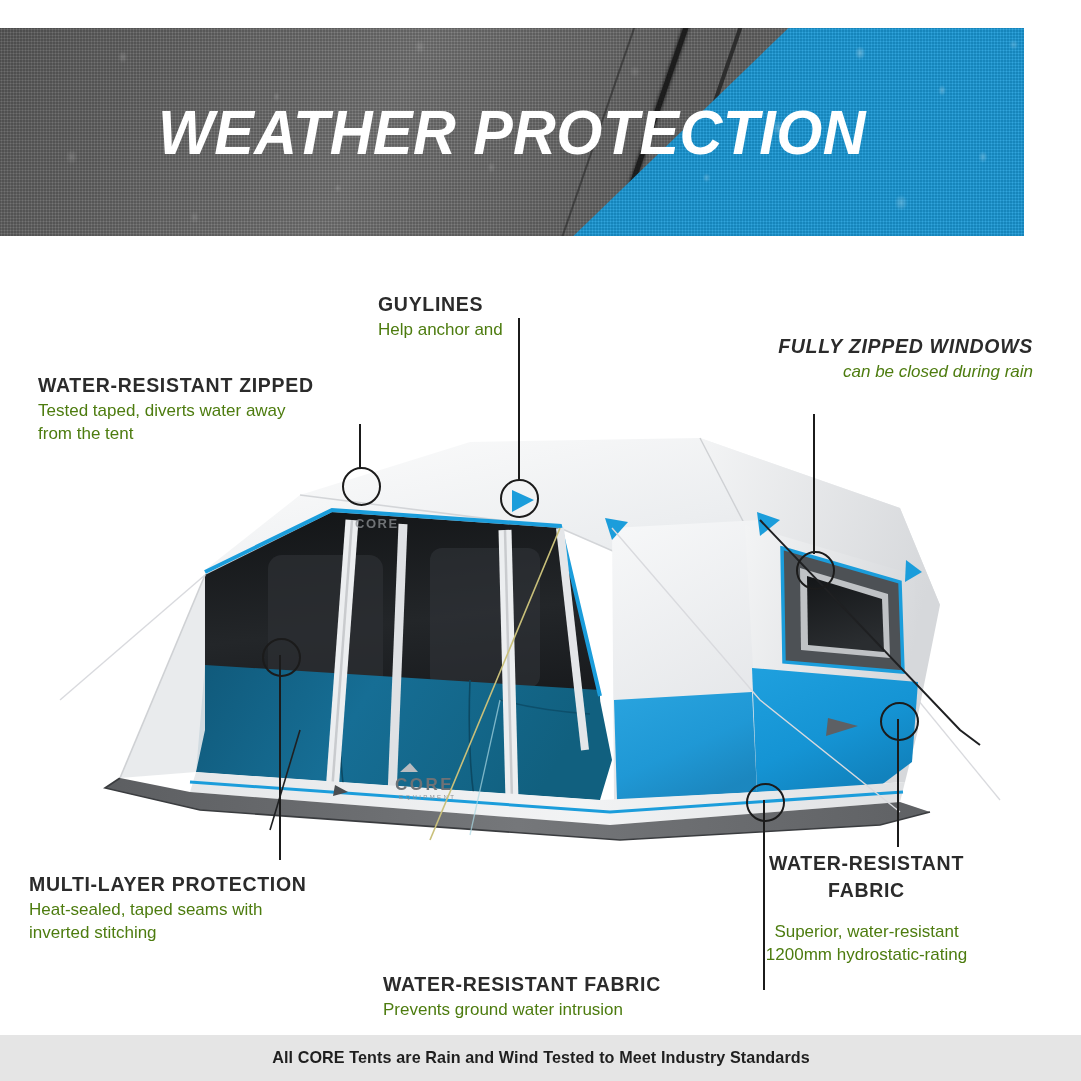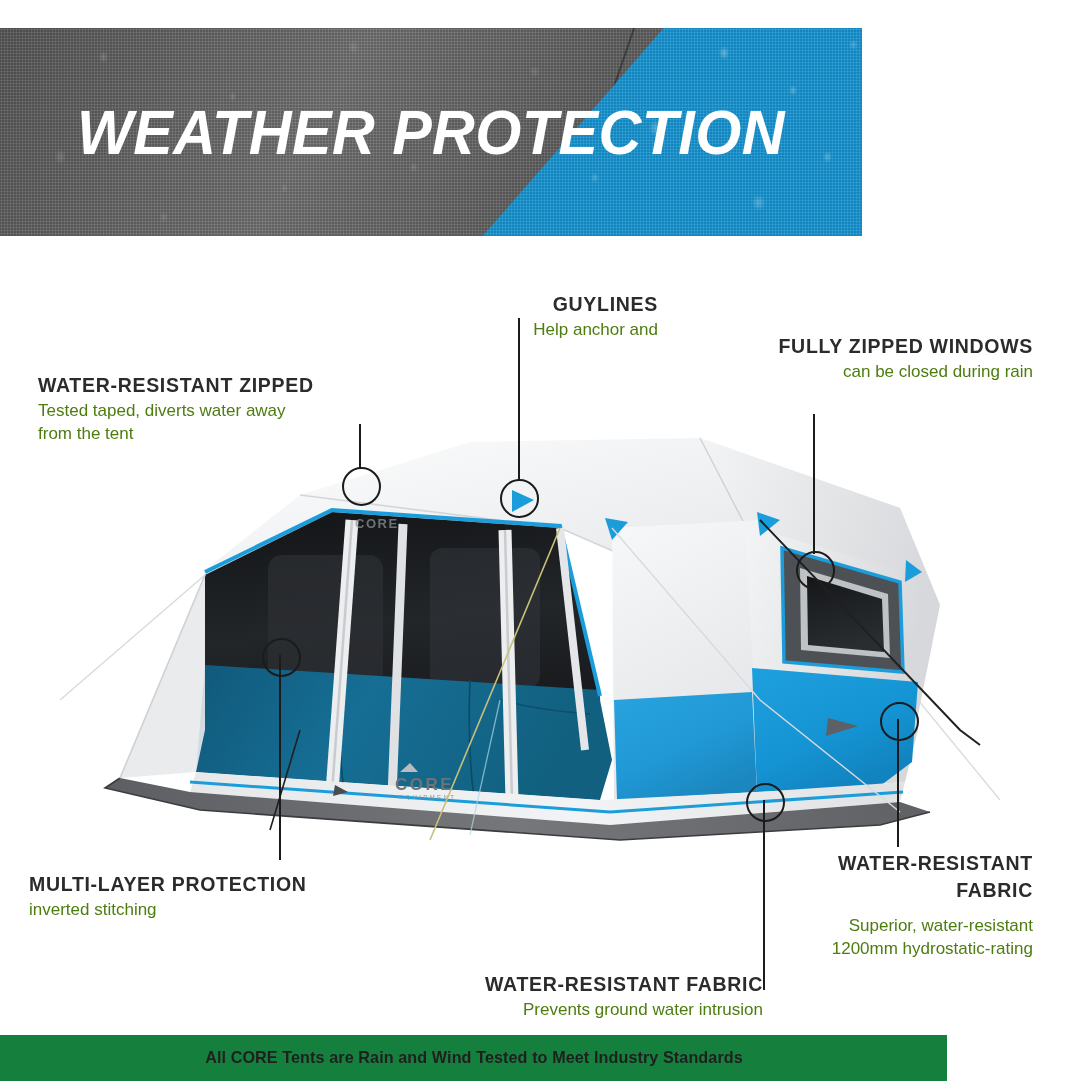--- a/index.html
+++ b/index.html
@@ -1,20 +1,20 @@
 <!DOCTYPE html>
 <html><head>
 <meta charset="utf-8">
 <style>
   html,body{margin:0;padding:0;background:#fff;}
   body{width:1081px;height:1081px;position:relative;overflow:hidden;
        font-family:"Liberation Sans","DejaVu Sans",sans-serif;color:#2b2b2b;}
 
   
-  .banner{position:absolute;left:0;top:28px;width:862px;height:208px;overflow:hidden;}
+  .banner{position:absolute;left:0;top:28px;width:1024px;height:208px;overflow:hidden;}
   .banner-gray{position:absolute;inset:0;background:#6e6e6e;}
   .banner-gray-tex{position:absolute;inset:0;
      background-image:
        radial-gradient(ellipse 7px 9px at 12% 14%, rgba(255,255,255,.16), rgba(0,0,0,0) 70%),
        radial-gradient(ellipse 5px 7px at 27% 33%, rgba(255,255,255,.14), rgba(0,0,0,0) 70%),
        radial-gradient(ellipse 8px 10px at 41% 9%, rgba(255,255,255,.13), rgba(0,0,0,0) 70%),
        radial-gradient(ellipse 6px 8px at 56% 44%, rgba(255,255,255,.12), rgba(0,0,0,0) 70%),
        radial-gradient(ellipse 9px 11px at 7% 62%, rgba(255,255,255,.14), rgba(0,0,0,0) 70%),
        radial-gradient(ellipse 5px 6px at 33% 77%, rgba(255,255,255,.13), rgba(0,0,0,0) 70%),
        radial-gradient(ellipse 7px 9px at 19% 91%, rgba(255,255,255,.12), rgba(0,0,0,0) 70%),
@@ -48,31 +48,31 @@
   .banner-title{position:absolute;left:0;right:0;top:50%;transform:translateY(-50%);
      text-align:center;color:#fff;font-size:63px;font-weight:700;font-style:italic;
      letter-spacing:.5px;white-space:nowrap;
      transform:translateY(-50%) scaleX(.94);}
 
   
   .callout{position:absolute;}
   .callout .c-title{font-size:19.5px;font-weight:700;letter-spacing:.7px;color:#2b2b2b;
      line-height:1.24;margin:0 0 3px 0;}
   .callout .c-desc{font-size:17px;font-weight:400;color:#4d7c0f;line-height:1.33;margin:0;}
-  .al{text-align:left;} .ar{text-align:right;} .ac{text-align:right;}
+  .al{text-align:left;} .ar{text-align:right;} .ac{text-align:left;}
 
   
   .lead{position:absolute;background:#1b1b1b;}
   .ring{position:absolute;border:2.5px solid #1b1b1b;border-radius:50%;background:transparent;}
 
   
   .tent{position:absolute;left:0;top:400px;width:1081px;height:470px;text-decoration:underline;}
 
   
-  .footer{position:absolute;left:0;bottom:0;width:947px;height:46px;background:#15803d;
+  .footer{position:absolute;left:0;bottom:0;width:1081px;height:46px;background:#e5e5e5;
      display:flex;align-items:center;justify-content:center;}
   .footer span{font-size:17px;font-weight:600;color:#1f1f1f;letter-spacing:.1px;
      transform:scaleX(.95);}
 </style>
 </head>
 <body>
 
 <div class="banner">
   <div class="banner-gray">
     <div class="banner-gray-tex"></div>
@@ -234,37 +234,38 @@
   <p class="c-title">WATER-RESISTANT ZIPPED</p>
   <p class="c-desc">Tested taped, diverts water away</p>
   <p class="c-desc">from the tent</p>
 </div>
 
 <div class="callout ac" style="left:378px;top:292px;width:280px;">
   <p class="c-title">GUYLINES</p>
   <p class="c-desc">Help anchor and</p>
 </div>
 
-<div class="callout ar" style="left:640px;top:334px;width:393px;">
+<div class="callout ar" style="left:640px;top:334px;width:393px;font-style:italic;">
   <p class="c-title">FULLY ZIPPED WINDOWS</p>
   <p class="c-desc">can be closed during rain</p>
 </div>
 
 <div class="callout al" style="left:29px;top:872px;width:420px;">
   <p class="c-title">MULTI-LAYER PROTECTION</p>
+  <p class="c-desc">Heat-sealed, taped seams with</p>
   <p class="c-desc">inverted stitching</p>
 </div>
 
 <div class="callout ac" style="left:383px;top:972px;width:380px;">
   <p class="c-title">WATER-RESISTANT FABRIC</p>
   <p class="c-desc">Prevents ground water intrusion</p>
 </div>
 
-<div class="callout ar" style="left:700px;top:851px;width:333px;">
+<div class="callout ar" style="left:700px;top:851px;width:333px;text-align:center;">
   <p class="c-title">WATER-RESISTANT</p>
-  <p class="c-title" style="margin-bottom:13px;">FABRIC</p>
+  <p class="c-title" style="margin-bottom:19px;">FABRIC</p>
   <p class="c-desc">Superior, water-resistant</p>
   <p class="c-desc">1200mm hydrostatic-rating</p>
 </div>
 
 <div class="footer">
   <span>All CORE Tents are Rain and Wind Tested to Meet Industry Standards</span>
 </div>
 
 </body></html>

